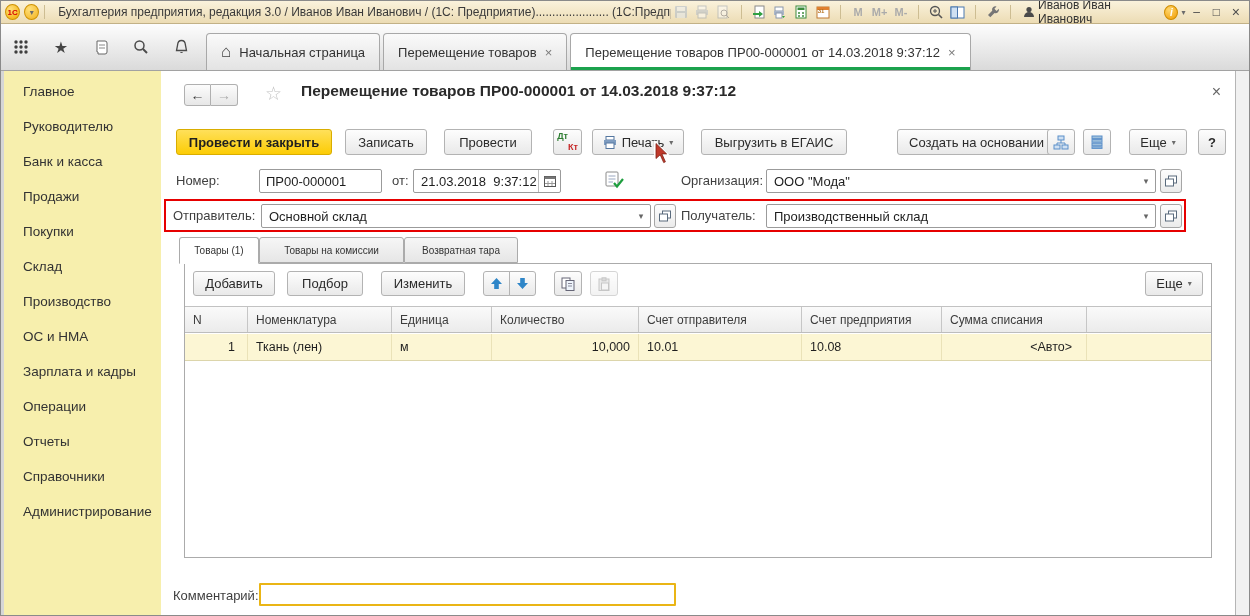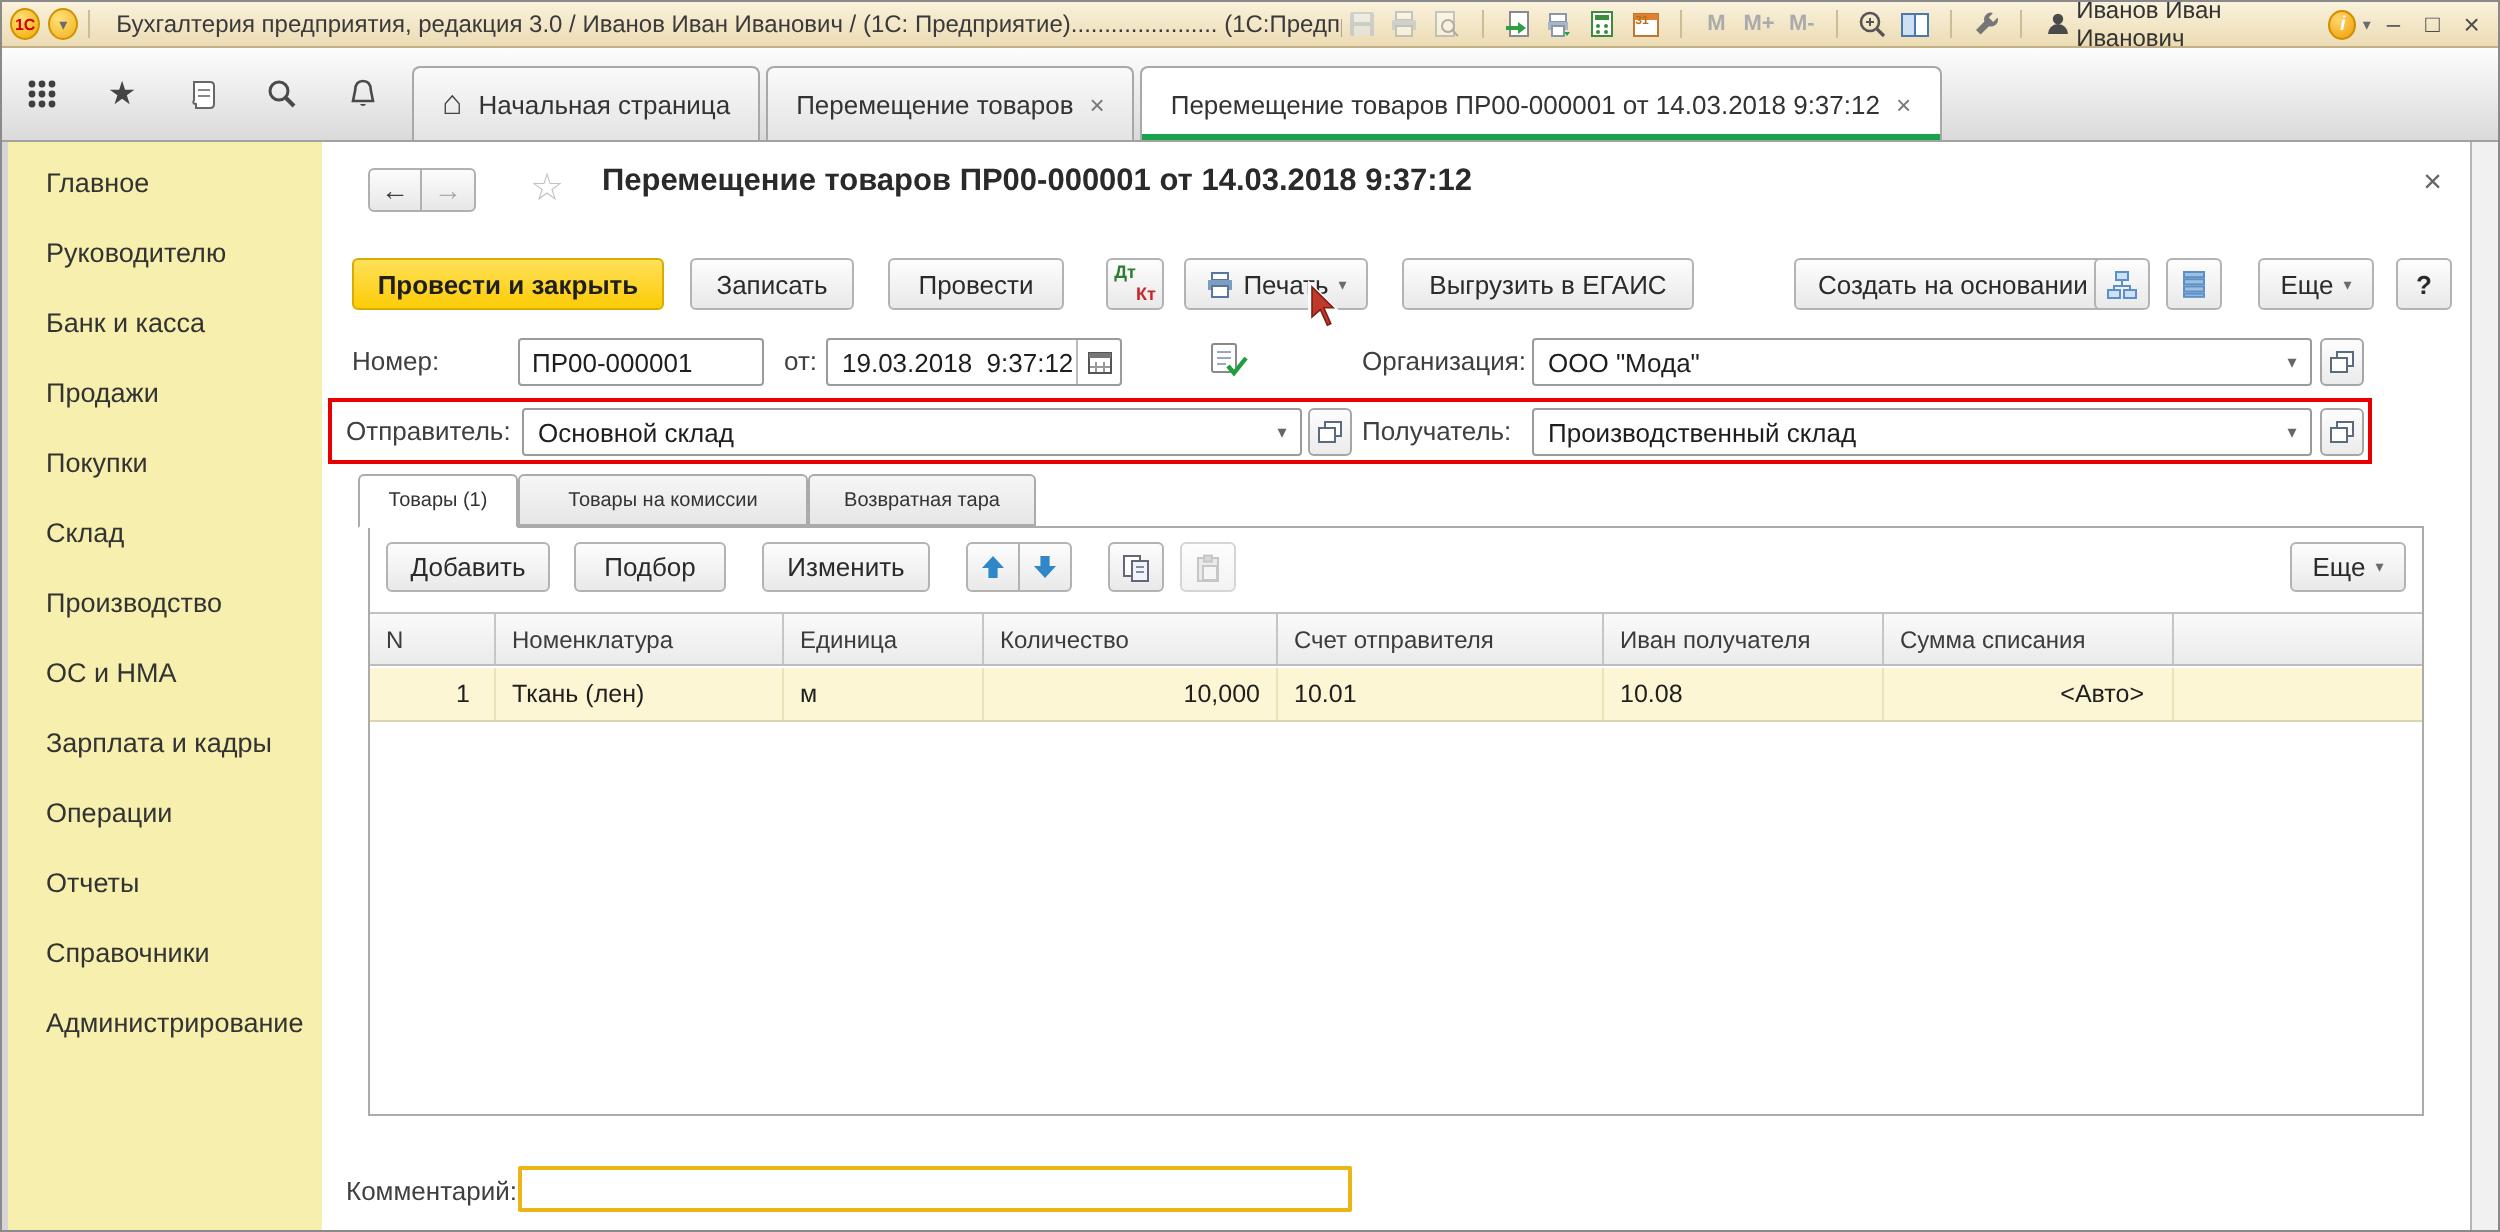--- a/index.html
+++ b/index.html
@@ -339,21 +339,21 @@
     <button class="btn" style="left:968px; top:58px; width:58px;">
       <span>Еще</span>
       <span class="caret">▾</span>
     </button>
     <button class="btn" style="left:1037px; top:58px; width:28px; font-weight:bold;">?</button>
 
     <span class="lbl" style="left:15px; top:102px;">Номер:</span>
     <input class="field" style="left: 98px; top: 98px; width: 123px;" readonly="" value="ПР00-000001">
     <span class="lbl" style="left:231px; top:102px;">от:</span>
     <div class="combo" style="left:252px; top:98px; width:148px;">
-      <span class="combo-text">19.03.2018  9:37:12</span>
+      <span class="combo-text">21.03.2018  9:37:12</span>
       <span class="cal-btn">
           <svg width="12" height="12">
             <rect x="0.5" y="1.5" width="11" height="10" fill="#fff" stroke="#555"></rect>
             <rect x="0.5" y="1.5" width="11" height="2.5" fill="#777"></rect>
             <line x1="4" y1="6" x2="4" y2="11" stroke="#999"></line>
             <line x1="8" y1="6" x2="8" y2="11" stroke="#999"></line>
             <line x1="1" y1="8.5" x2="11" y2="8.5" stroke="#999"></line>
           </svg>
         </span>
     </div>
@@ -440,21 +440,21 @@
         <span>Еще</span>
         <span class="caret">▾</span>
       </button>
 
       <div class="thead">
         <div class="cell c0">N</div>
         <div class="cell c1">Номенклатура</div>
         <div class="cell c2">Единица</div>
         <div class="cell c3">Количество</div>
         <div class="cell c4">Счет отправителя</div>
-        <div class="cell c5">Иван получателя</div>
+        <div class="cell c5">Счет предприятия</div>
         <div class="cell c6">Сумма списания</div>
         <div class="cell c7"></div>
       </div>
       <div class="trow">
         <div class="cell c0">1</div>
         <div class="cell c1">Ткань (лен)</div>
         <div class="cell c2">м</div>
         <div class="cell c3">10,000</div>
         <div class="cell c4">10.01</div>
         <div class="cell c5">10.08</div>

